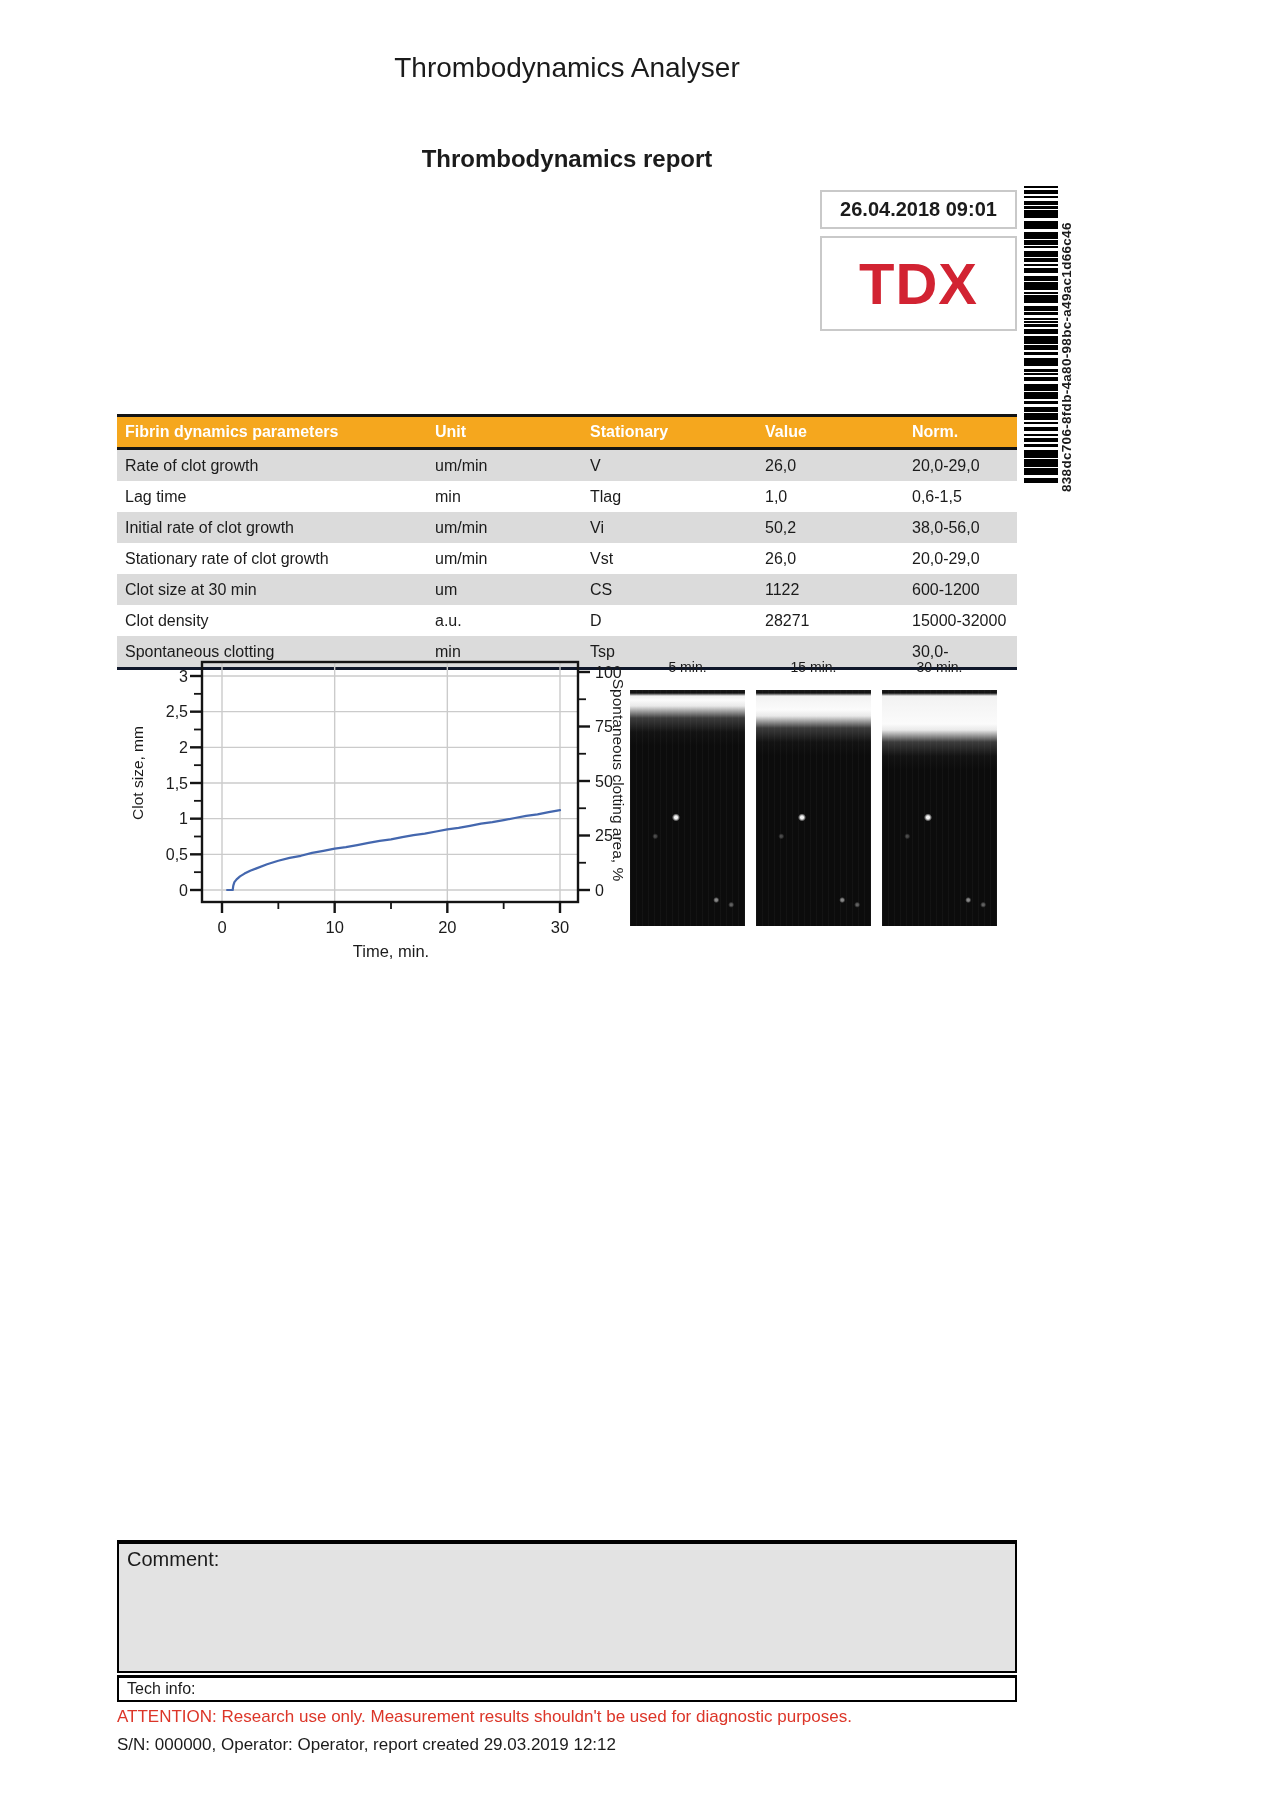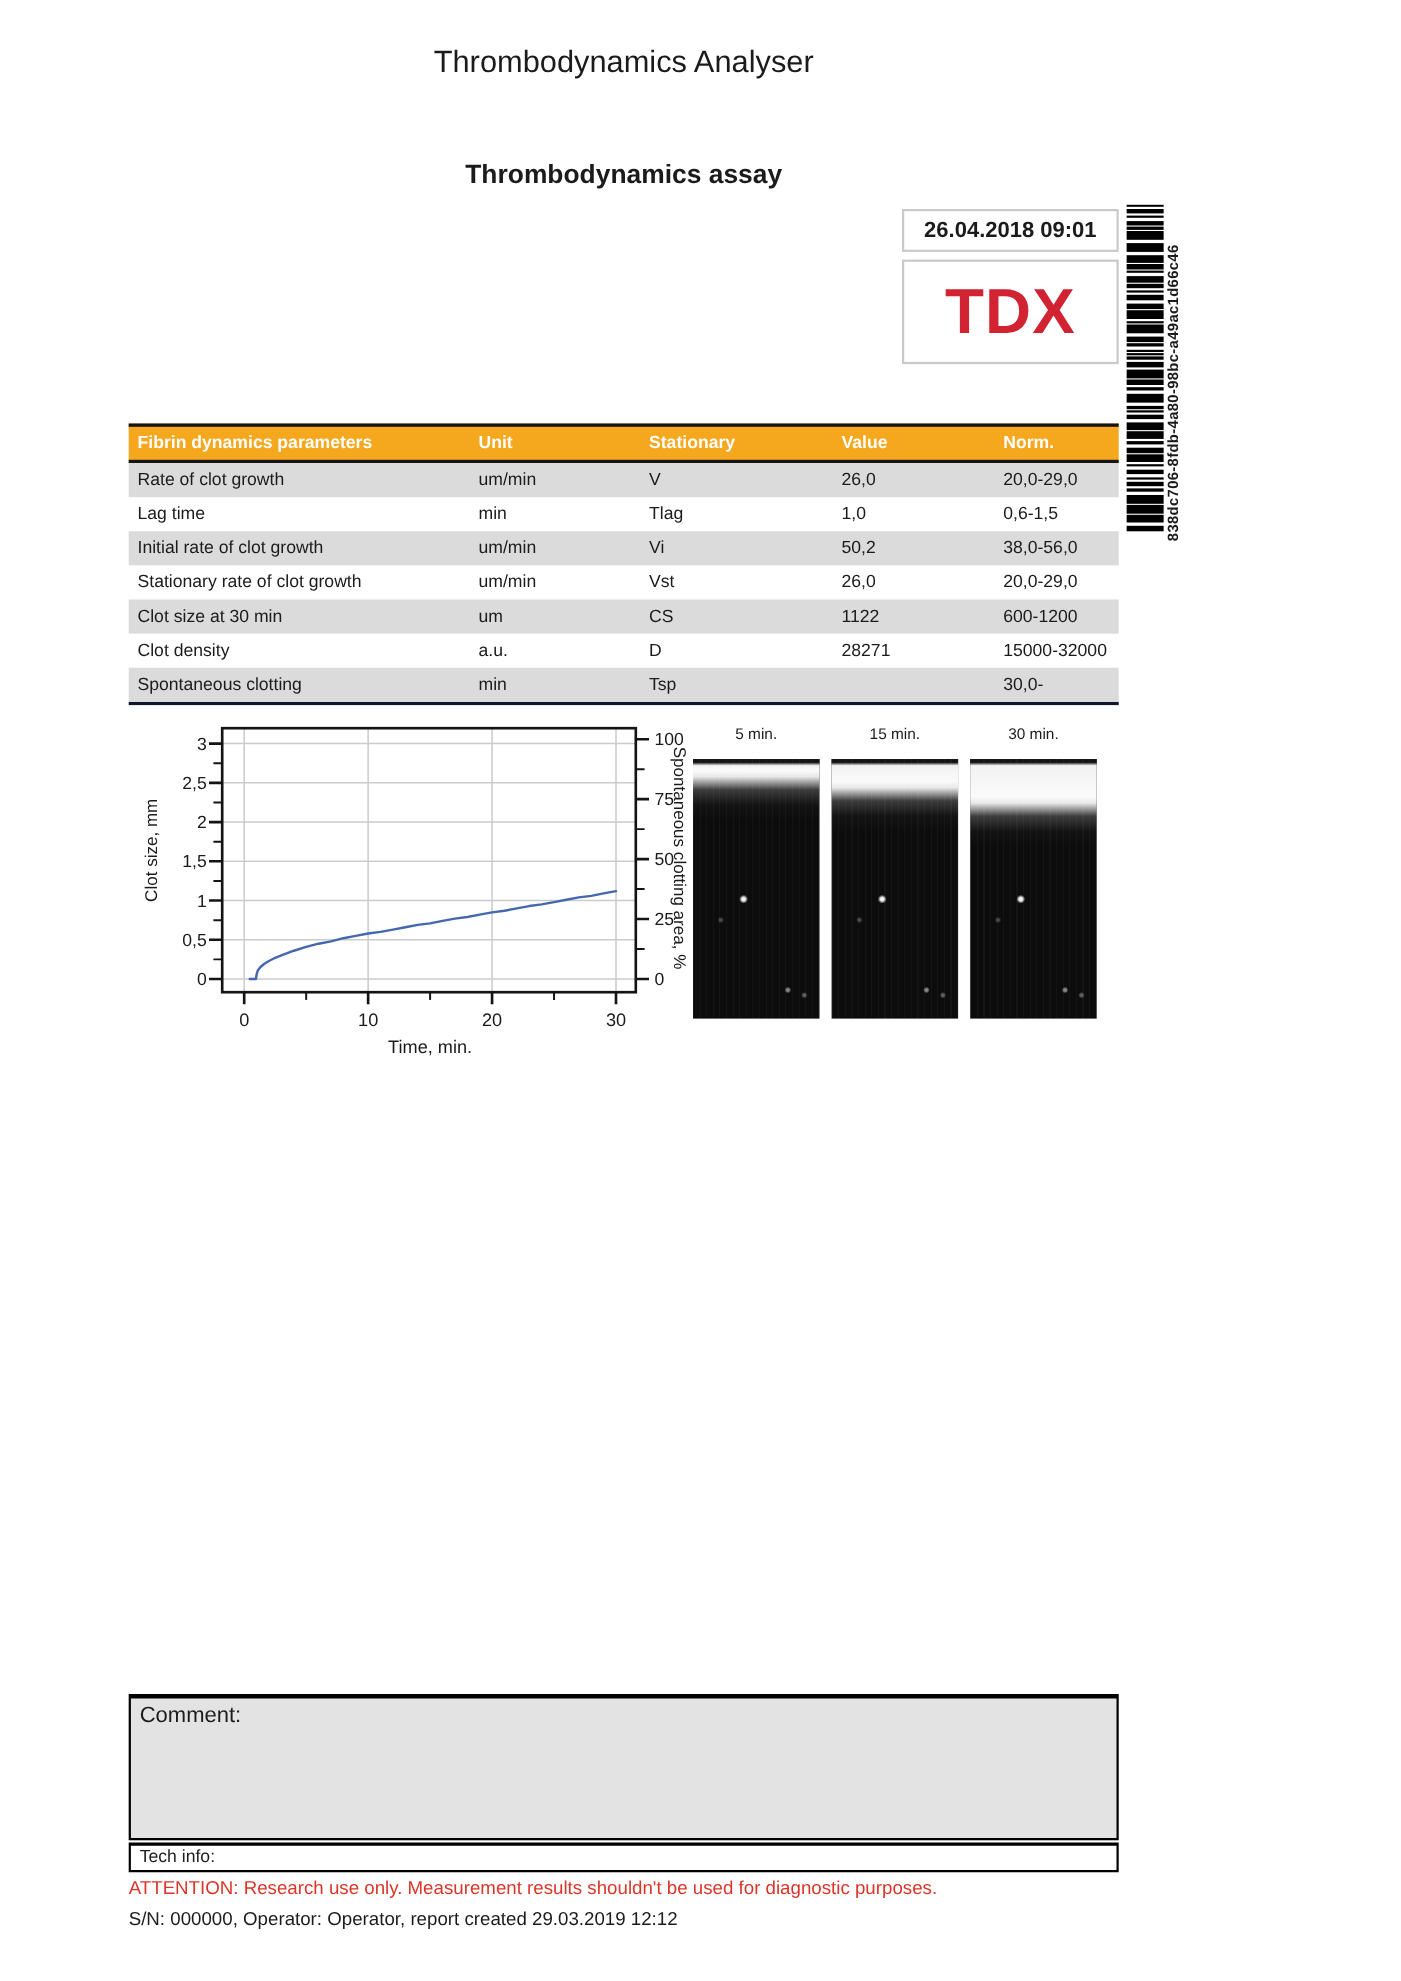--- a/index.html
+++ b/index.html
@@ -1,21 +1,21 @@
 <!DOCTYPE html>
 <html><head>
 <meta charset="utf-8">
 <style>
   *{box-sizing:border-box;margin:0;padding:0}
   html,body{background:#fff}
   body{width:1274px;height:1801px;position:relative;font-family:"Liberation Sans",sans-serif;color:#1b1b1b}
   .page{position:absolute;inset:0;background:#fff}
   .page>*{position:absolute}
 
-  #app-title{left:117px;top:40px;width:900px;text-align:center;font-size:28px;font-weight:400}
+  #app-title{left:117px;top:52px;width:900px;text-align:center;font-size:28px;font-weight:400}
   #report-title{left:117px;top:145px;width:900px;text-align:center;font-size:24px;font-weight:700}
 
   #date-box{left:820px;top:190px;width:197px;height:39px;border:2px solid #C9C9C9;
     display:flex;align-items:center;justify-content:center;font-size:20px;font-weight:700}
   #info-box{left:117px;top:236px;width:699px;height:95px;border:2px solid #C9C9C9;padding:6px 0 0 9px}
   .irow{display:grid;grid-template-columns:142px auto;line-height:25px;font-size:16px}
   #tdx-box{left:820px;top:236px;width:197px;height:95px;border:2px solid #C9C9C9;
     display:flex;align-items:center;justify-content:center;font-size:58px;font-weight:700;letter-spacing:1px}
 
   #barcode{left:1024px;top:186px;width:34px;height:306px;overflow:hidden}
@@ -51,21 +51,21 @@
   #tech-box{left:117px;top:1675px;width:900px;height:27px;background:#fff;
     border:2px solid #000;border-top-width:3px;padding:2px 8px;font-size:16px}
   #attention{left:117px;top:1707px;font-size:17px}
   #serial{left:117px;top:1735px;font-size:17px}
 </style>
 </head>
 <body>
 
 <div class="page">
   <div id="app-title">Thrombodynamics Analyser</div>
-  <div id="report-title">Thrombodynamics assay</div>
+  <div id="report-title">Thrombodynamics report</div>
 
   <div id="date-box">26.04.2018 09:01</div>
 
 
   <div id="tdx-box">
     <span id="tdx-logo" style="color: rgb(210, 35, 50);">TDX</span>
   </div>
 
   <div id="barcode">
       <div class="bstripe" style="height: 2px; margin-bottom: 2px;"></div>
@@ -110,21 +110,21 @@
       <div class="bstripe" style="height: 4px; margin-bottom: 2px;"></div>
       <div class="bstripe" style="height: 3px; margin-bottom: 3px;"></div>
       <div class="bstripe" style="height: 8px; margin-bottom: 1px;"></div>
       <div class="bstripe" style="height: 8px; margin-bottom: 1px;"></div>
       <div class="bstripe" style="height: 7px; margin-bottom: 3px;"></div>
       <div class="bstripe" style="height: 5px; margin-bottom: 3px;"></div>
     </div>
   <div id="barcode-text">838dc706-8fdb-4a80-98bc-a49ac1d66c46</div>
 
   <div id="param-table">
-    <div id="table-header" class="trow header" style="background: rgb(245, 167, 30);">
+    <div id="table-header" class="trow header" style="background: rgb(245, 167, 30); margin-top: 29px;">
         <span class="cell c0">Fibrin dynamics parameters</span>
         <span class="cell c1">Unit</span>
         <span class="cell c2">Stationary</span>
         <span class="cell c3">Value</span>
         <span class="cell c4">Norm.</span>
       </div>
     <div id="table-body">
         <div class="trow" style="background: rgb(219, 219, 219);">
           <span class="cell c0">Rate of clot growth</span>
           <span class="cell c1">um/min</span>

